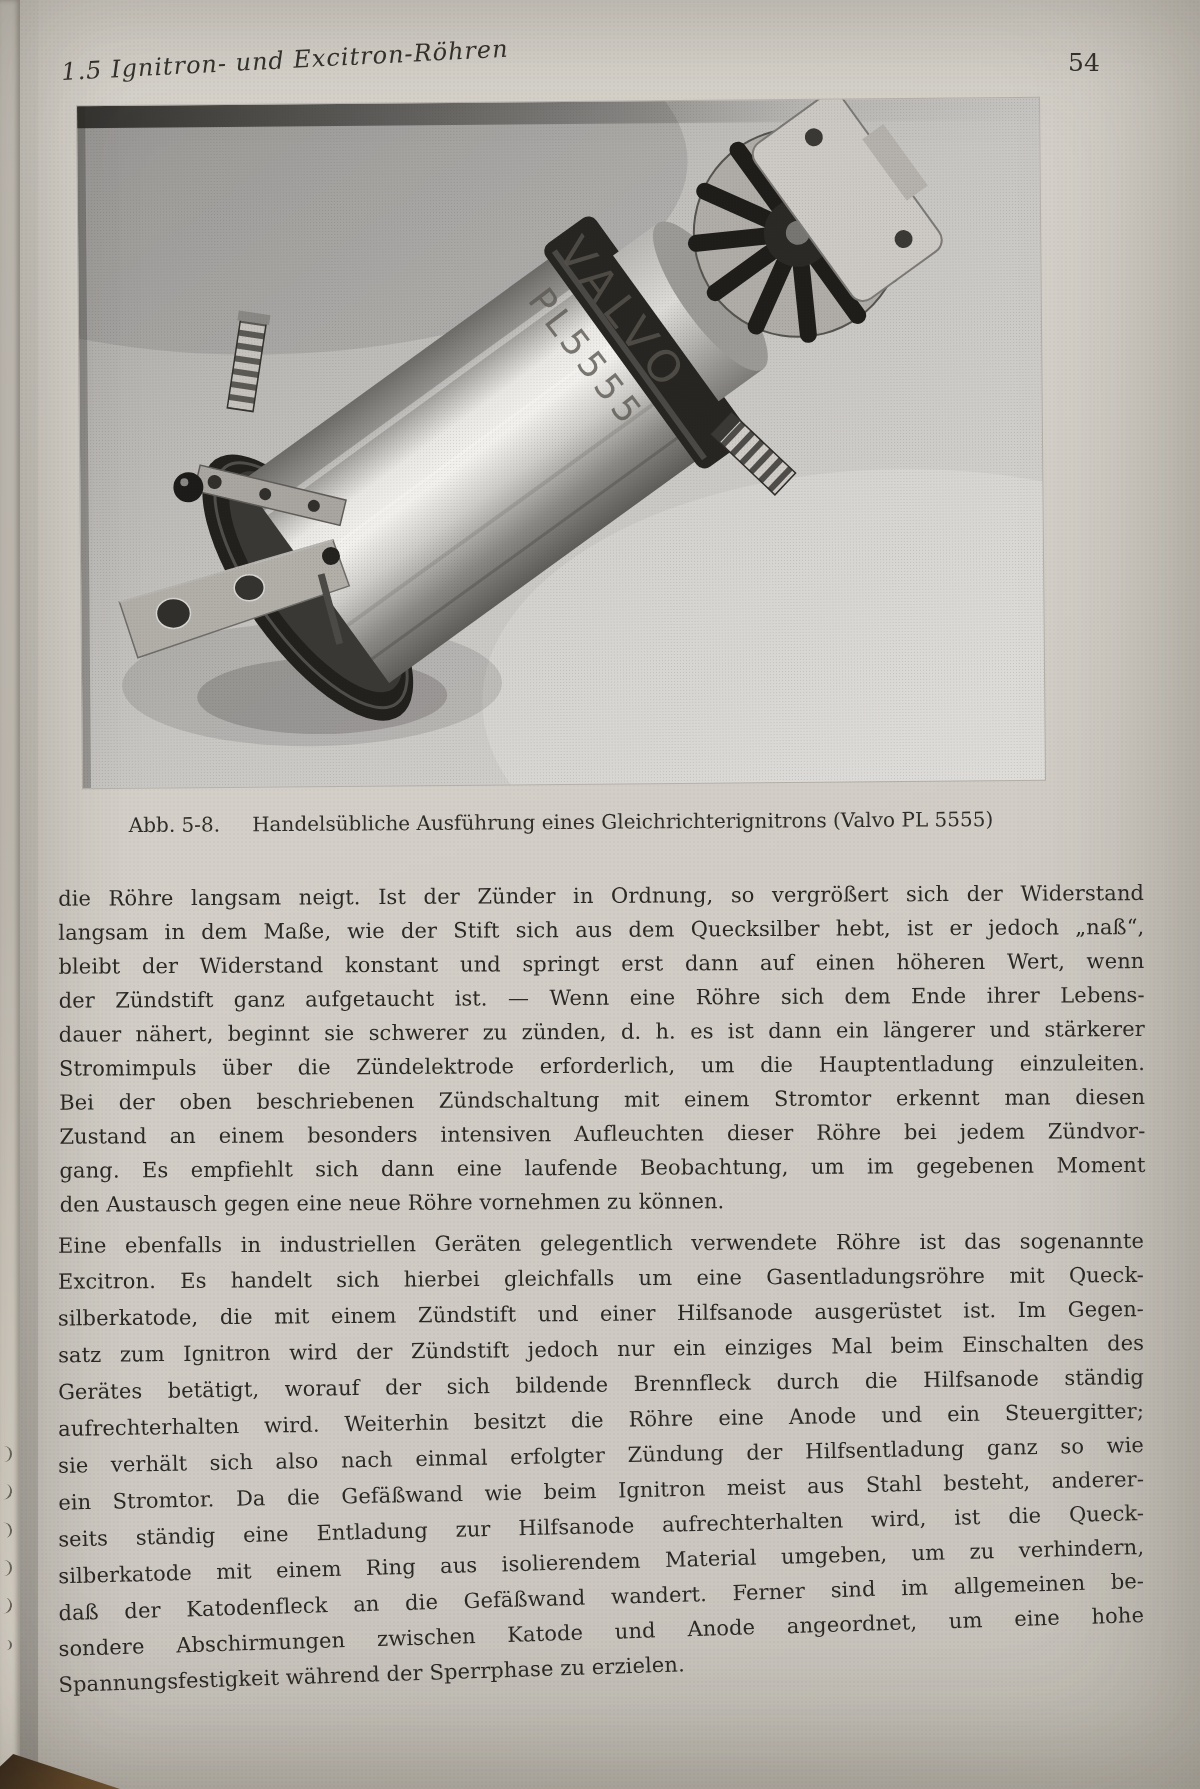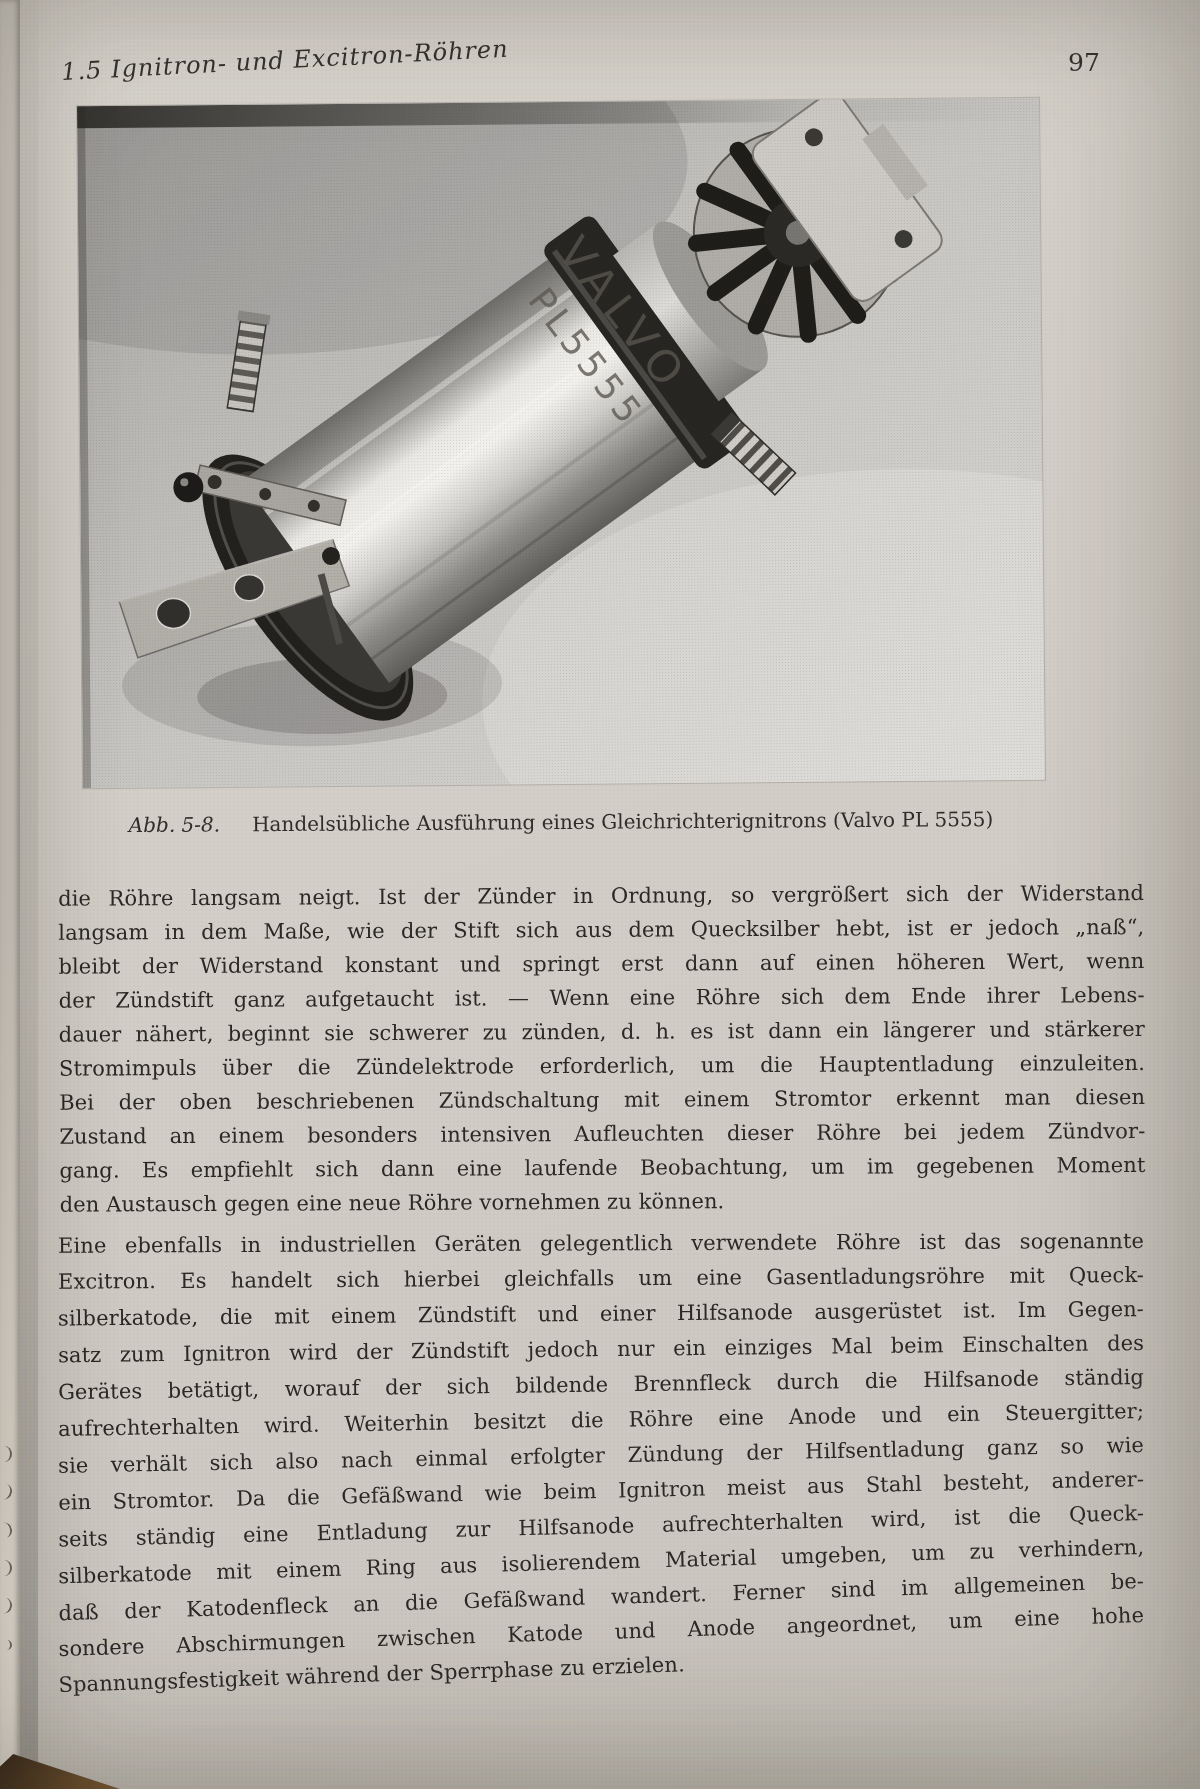--- a/index.html
+++ b/index.html
@@ -21,21 +21,21 @@
   .photo{position:absolute;left:80px;top:102px;width:962px;height:682px;
     transform:rotate(-0.5deg);overflow:hidden;background:#c6c4c1;
     box-shadow:0 0 0 1px rgba(90,86,80,0.25);}
   .photo::after{content:"";position:absolute;inset:0;pointer-events:none;
     background-image:radial-gradient(rgba(60,58,54,0.15) 1px,transparent 1px);
     background-size:3px 3px;}
   .photo svg{display:block;width:962px;height:682px;}
   
   .caption{position:absolute;left:80px;top:810px;width:962px;text-align:center;
     font-size:20px;transform:rotate(-0.4deg);color:#2f2d29;}
-  .caption .cap-label{margin-right:32px;font-style:italic;}
+  .caption .cap-label{margin-right:32px;}
   
   .para{position:absolute;left:58px;width:1086px;font-size:21px;letter-spacing:0.1px;color:#2b2926;}
   .para-1{top:876px;transform:rotate(-0.3deg);transform-origin:100% 0;}
   .para-2{top:1224px;}
   .text-line{height:34px;line-height:34px;text-align:justify;text-align-last:justify;
     transform-origin:100% 50%;}
   .text-line.short{text-align-last:left;}
   .para-2 .text-line:nth-child(1){transform:rotate(-0.25deg);}
   .para-2 .text-line:nth-child(2){transform:rotate(-0.35deg);}
   .para-2 .text-line:nth-child(3){transform:rotate(-0.50deg);}
@@ -60,21 +60,21 @@
   .table-corner{position:absolute;left:0;top:1750px;width:120px;height:39px;z-index:7;
     background:linear-gradient(115deg,#2f2012,#6d4c29 70%,#7d5a33);
     clip-path:polygon(11% 10%,100% 100%,0 100%,0 42%);}
 </style>
 </head>
 <body>
 
 <div class="page">
 
   <div class="running-header">1.5 Ignitron- und Excitron-Röhren</div>
-  <div class="page-number">97</div>
+  <div class="page-number">54</div>
 
   <div class="photo">
     <svg viewBox="0 0 962 682" xmlns="http://www.w3.org/2000/svg">
       <defs>
         <linearGradient id="photoBg" x1="0" y1="0" x2="1" y2="1">
           <stop offset="0" stop-color="#a9a7a4"></stop>
           <stop offset="0.5" stop-color="#c8c6c3"></stop>
           <stop offset="1" stop-color="#d8d6d3"></stop>
         </linearGradient>
         <linearGradient id="metal" x1="0" y1="0" x2="0" y2="1">

